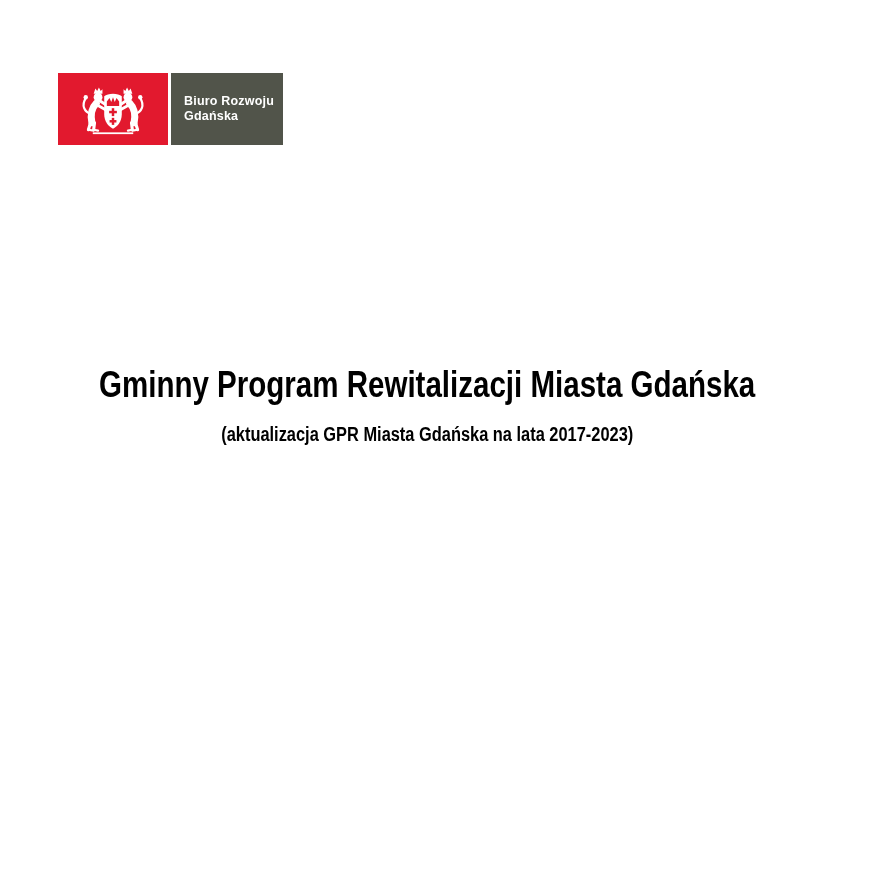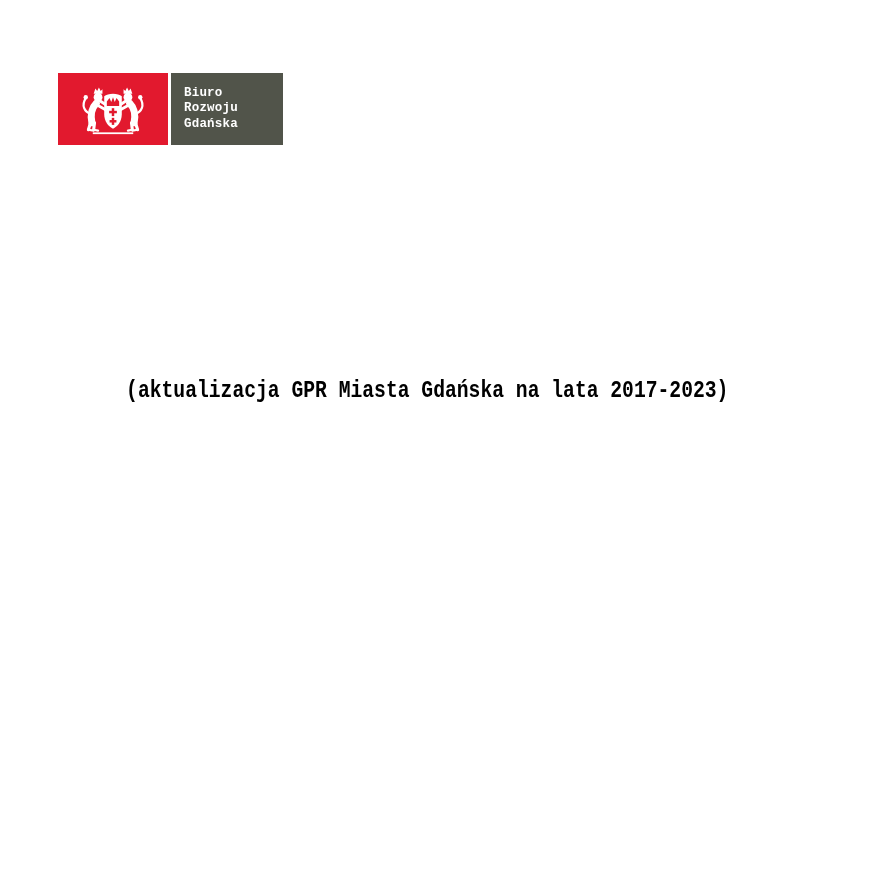--- a/index.html
+++ b/index.html
@@ -2,21 +2,21 @@
 <html><head>
 <meta charset="utf-8">
 <style>
   html, body { margin: 0; padding: 0; background: #ffffff; }
   .page {
     position: relative;
     width: 880px;
     height: 880px;
     background: #ffffff;
     overflow: hidden;
-    font-family: Liberation Mono, monospace;
+    font-family: Liberation Sans, sans-serif;
   }
 
   
   .logo {
     position: absolute;
     left: 58px;
     top: 73px;
     display: flex;
   }
   .logo-red {
@@ -53,23 +53,23 @@
     text-align: center;
     color: #000000;
     font-weight: 700;
   }
   .title-line {
     font-size: 36px;
     line-height: 49px;
     white-space: nowrap;
   }
   .subtitle-line {
-    font-size: 24px;
+    font-size: 20px;
     line-height: 44px;
-    margin-top: 9px;
+    margin-top: 3px;
     white-space: nowrap;
   }
   .condense {
     display: inline-block;
     transform: scaleX(0.82);
     transform-origin: 50% 50%;
     white-space: nowrap;
   }
 </style>
 </head>
@@ -130,18 +130,21 @@
       </svg>
     </div>
     <div class="logo-gap"></div>
     <div class="logo-gray">
       <span>Biuro Rozwoju</span>
       <span>Gdańska</span>
     </div>
   </div>
 
   <div class="title-block">
+    <div class="title-line">
+      <span class="condense">Gminny Program Rewitalizacji Miasta Gdańska</span>
+    </div>
     <div class="subtitle-line">
       <span class="condense">(aktualizacja GPR Miasta Gdańska na lata 2017-2023)</span>
     </div>
   </div>
 
 </div>
 
 </body></html>

